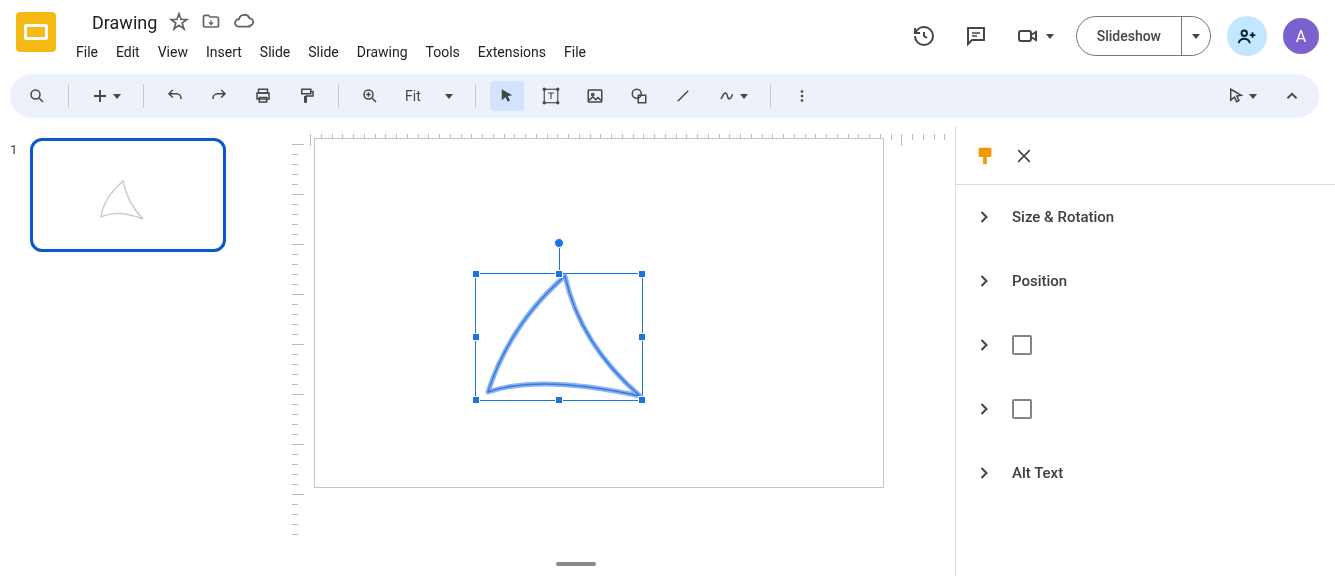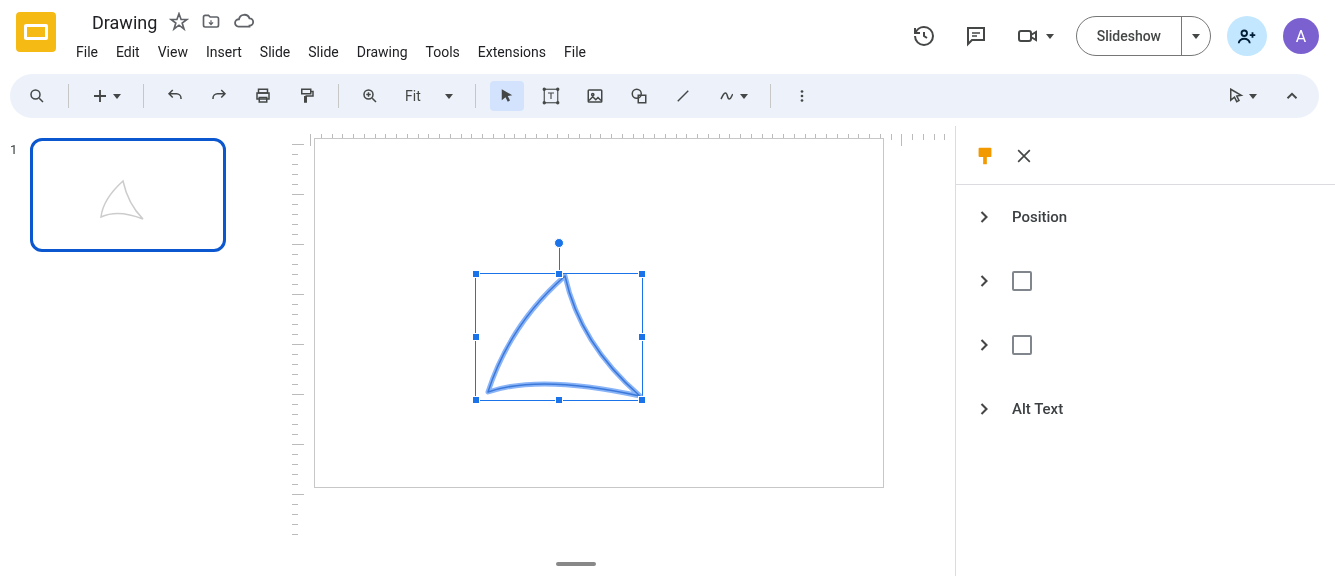--- a/index.html
+++ b/index.html
@@ -404,20 +404,28 @@
             <rect x="10" y="13" width="4" height="8"></rect>
           </svg>
         </span>
       <span class="sp-close">
           <svg width="20" height="20" viewBox="0 0 24 24" stroke="#444746" stroke-width="2">
             <path d="M5 5l14 14M19 5L5 19"></path>
           </svg>
         </span>
     </div>
     <div id="sp-sections">
+        <div class="sp-section">
+          <span class="sp-sec-chev">
+            <svg width="20" height="20" viewBox="0 0 24 24" fill="none" stroke="#444746" stroke-width="2.5">
+              <path d="M9 6l6 6-6 6"></path>
+            </svg>
+          </span>
+          <span class="sp-sec-label">Size &amp; Rotation</span>
+        </div>
         <div class="sp-section">
           <span class="sp-sec-chev">
             <svg width="20" height="20" viewBox="0 0 24 24" fill="none" stroke="#444746" stroke-width="2.5">
               <path d="M9 6l6 6-6 6"></path>
             </svg>
           </span>
           <span class="sp-sec-label">Position</span>
         </div>
         <div class="sp-section">
           <span class="sp-sec-chev">

